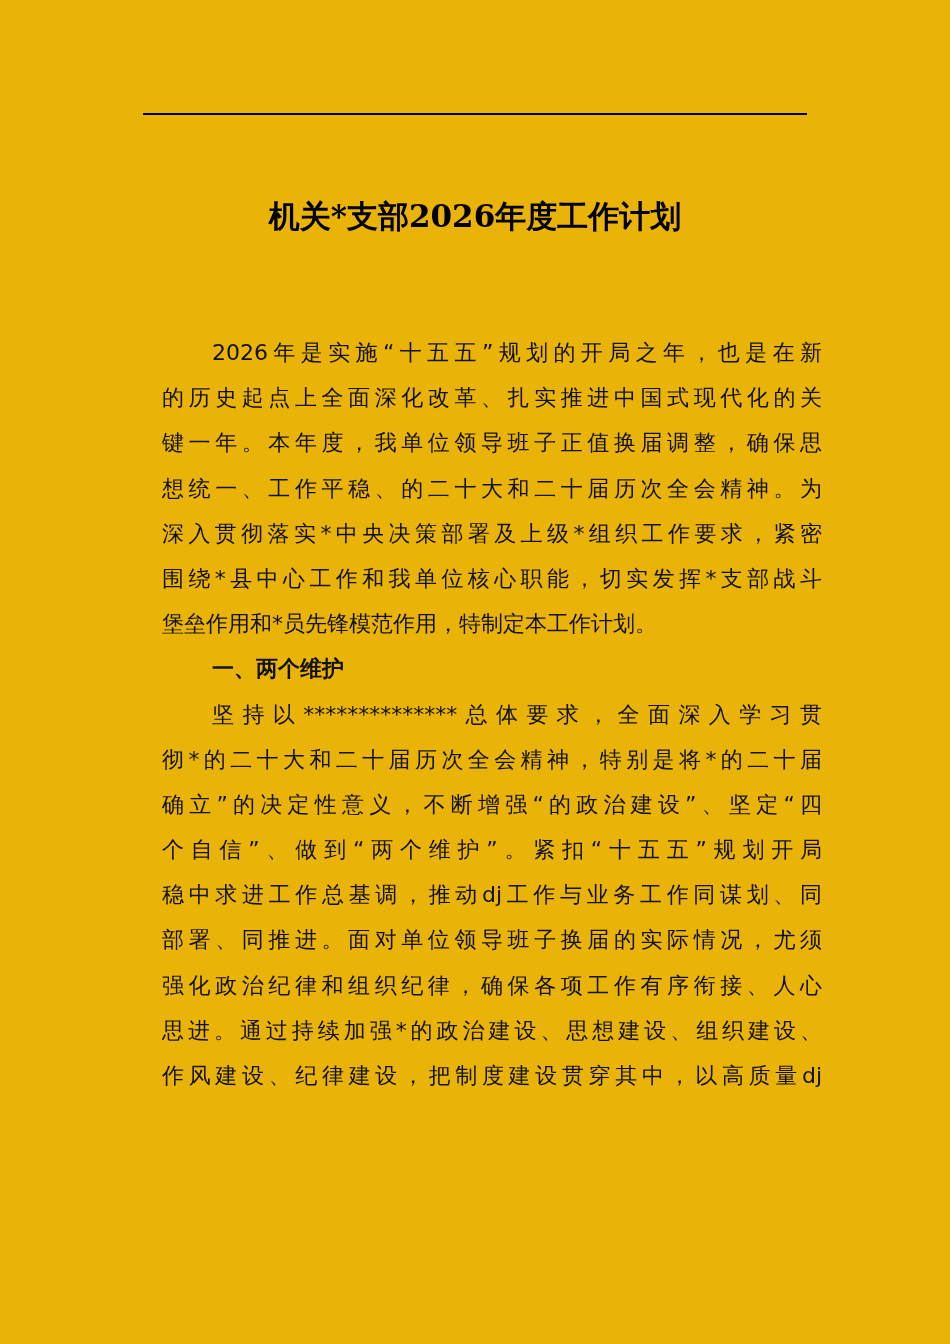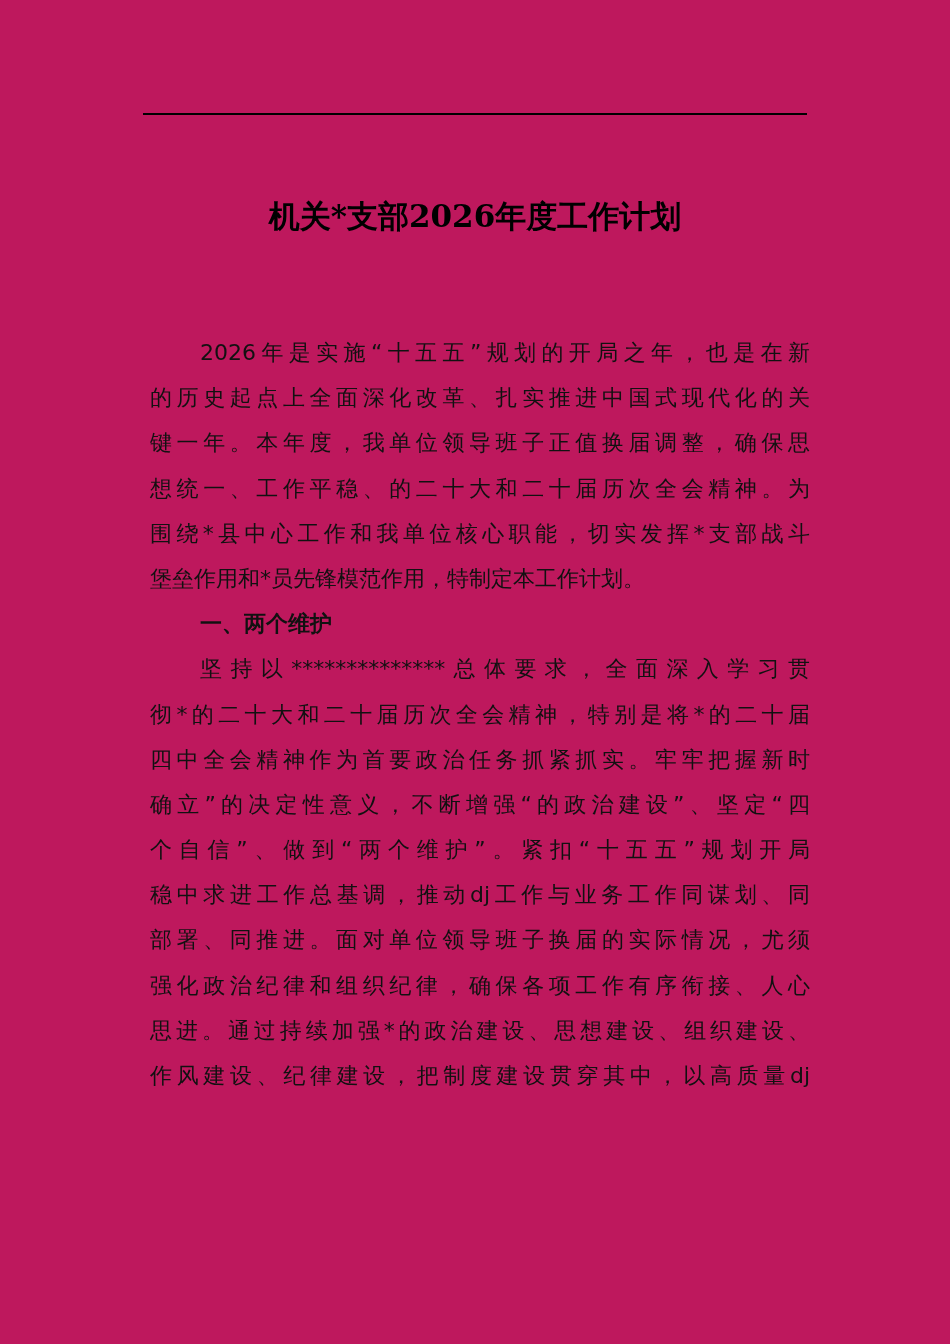--- a/index.html
+++ b/index.html
@@ -1,25 +1,25 @@
 <!DOCTYPE html>
 <html><head>
 <meta charset="utf-8">
 <style>
   html, body { margin: 0; padding: 0; background: #ffffff; }
   body { width: 950px; height: 1344px; position: relative; overflow: hidden; }
-  .page { position: absolute; left: 0; top: 0; width: 950px; height: 1344px; background: #be185d; }
+  .page { position: absolute; left: 0; top: 0; width: 950px; height: 1344px; background: #eab308; }
   .header-rule { position: absolute; left: 143px; top: 113px; width: 664px; height: 0; border-top: 2px solid #000; }
   .title {
     position: absolute; left: 0; top: 196px; width: 950px; text-align: center;
     font-family: "DejaVu Serif", "Liberation Serif", serif; font-weight: bold;
     font-size: 31px; color: #000; letter-spacing: 0px;
   }
   .body {
-    position: absolute; left: 150px; top: 330px; width: 660px;
+    position: absolute; left: 162px; top: 330px; width: 660px;
     font-family: "DejaVu Sans", "Liberation Sans", sans-serif;
     font-size: 22px; color: #111; line-height: 45.2px;
   }
   .line { white-space: nowrap; height: 45.2px; text-align: justify; text-align-last: justify; display: block; }
   .line.last { text-align-last: left; }
   .indent { padding-left: 50px; }
   .heading { font-weight: bold; padding-left: 50px; text-align-last: left; }
 </style>
 </head>
 <body>
@@ -29,32 +29,32 @@
 
   <div class="title">机关*支部2026年度工作计划</div>
 
   <div class="body">
 
     <div>
       <span class="line indent">2026年是实施“十五五”规划的开局之年，也是在新</span>
       <span class="line">的历史起点上全面深化改革、扎实推进中国式现代化的关</span>
       <span class="line">键一年。本年度，我单位领导班子正值换届调整，确保思</span>
       <span class="line">想统一、工作平稳、的二十大和二十届历次全会精神。为</span>
+      <span class="line">深入贯彻落实*中央决策部署及上级*组织工作要求，紧密</span>
       <span class="line">围绕*县中心工作和我单位核心职能，切实发挥*支部战斗</span>
       <span class="line last">堡垒作用和*员先锋模范作用，特制定本工作计划。</span>
     </div>
 
     <div>
       <span class="line heading">一、两个维护</span>
     </div>
 
     <div>
       <span class="line indent">坚持以**************总体要求，全面深入学习贯</span>
       <span class="line">彻*的二十大和二十届历次全会精神，特别是将*的二十届</span>
-      <span class="line">四中全会精神作为首要政治任务抓紧抓实。牢牢把握新时</span>
       <span class="line">确立”的决定性意义，不断增强“的政治建设”、坚定“四</span>
       <span class="line">个自信”、做到“两个维护”。紧扣“十五五”规划开局</span>
       <span class="line">稳中求进工作总基调，推动dj工作与业务工作同谋划、同</span>
       <span class="line">部署、同推进。面对单位领导班子换届的实际情况，尤须</span>
       <span class="line">强化政治纪律和组织纪律，确保各项工作有序衔接、人心</span>
       <span class="line">思进。通过持续加强*的政治建设、思想建设、组织建设、</span>
       <span class="line">作风建设、纪律建设，把制度建设贯穿其中，以高质量dj</span>
     </div>
   </div>
 </div>

